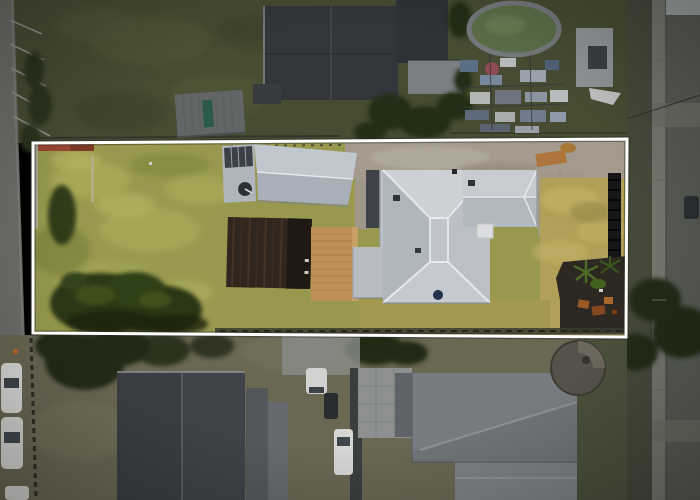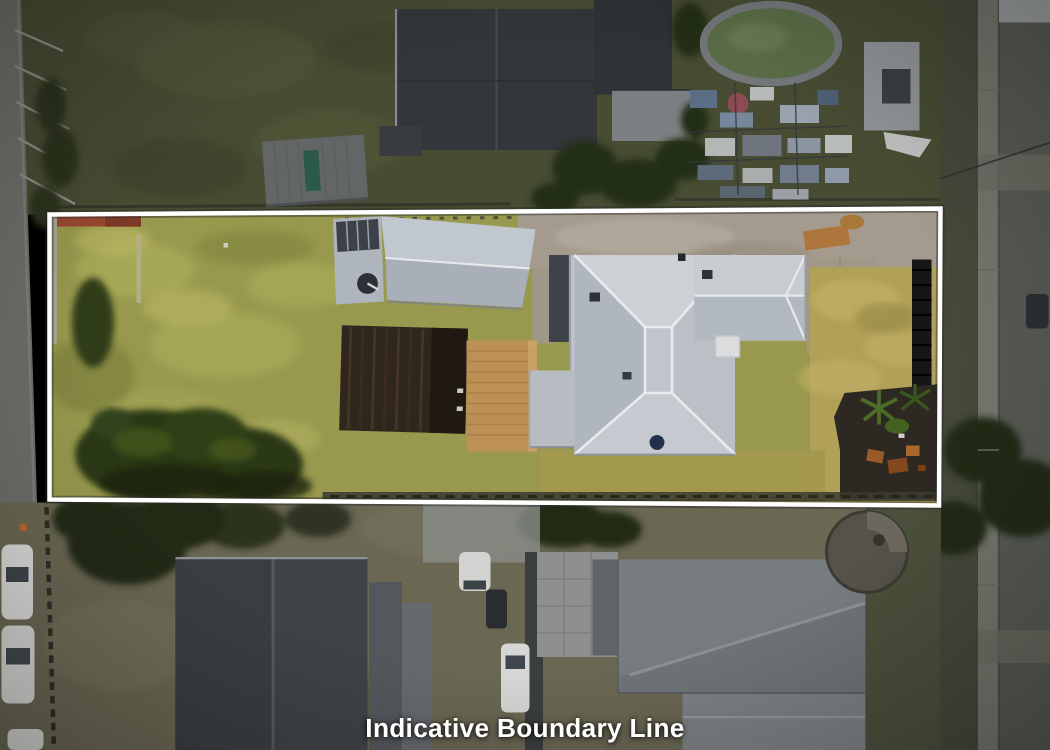--- a/index.html
+++ b/index.html
@@ -416,14 +416,13 @@
   </g>
 
   <rect x="0" y="0" width="700" height="500" fill="url(#vig)"></rect>
 
   <g>
     <polygon points="33,143 627,139 626,337 33,333" fill="none" stroke="rgba(40,40,40,0.45)" stroke-width="5.5"></polygon>
     <polygon class="boundary-stroke" points="33,143 627,139 626,337 33,333" fill="none" stroke-width="3"></polygon>
   </g>
 </svg>
 
-<div class="caption">Indicative Boundary Line</div>
 </div>
 
 </body></html>

